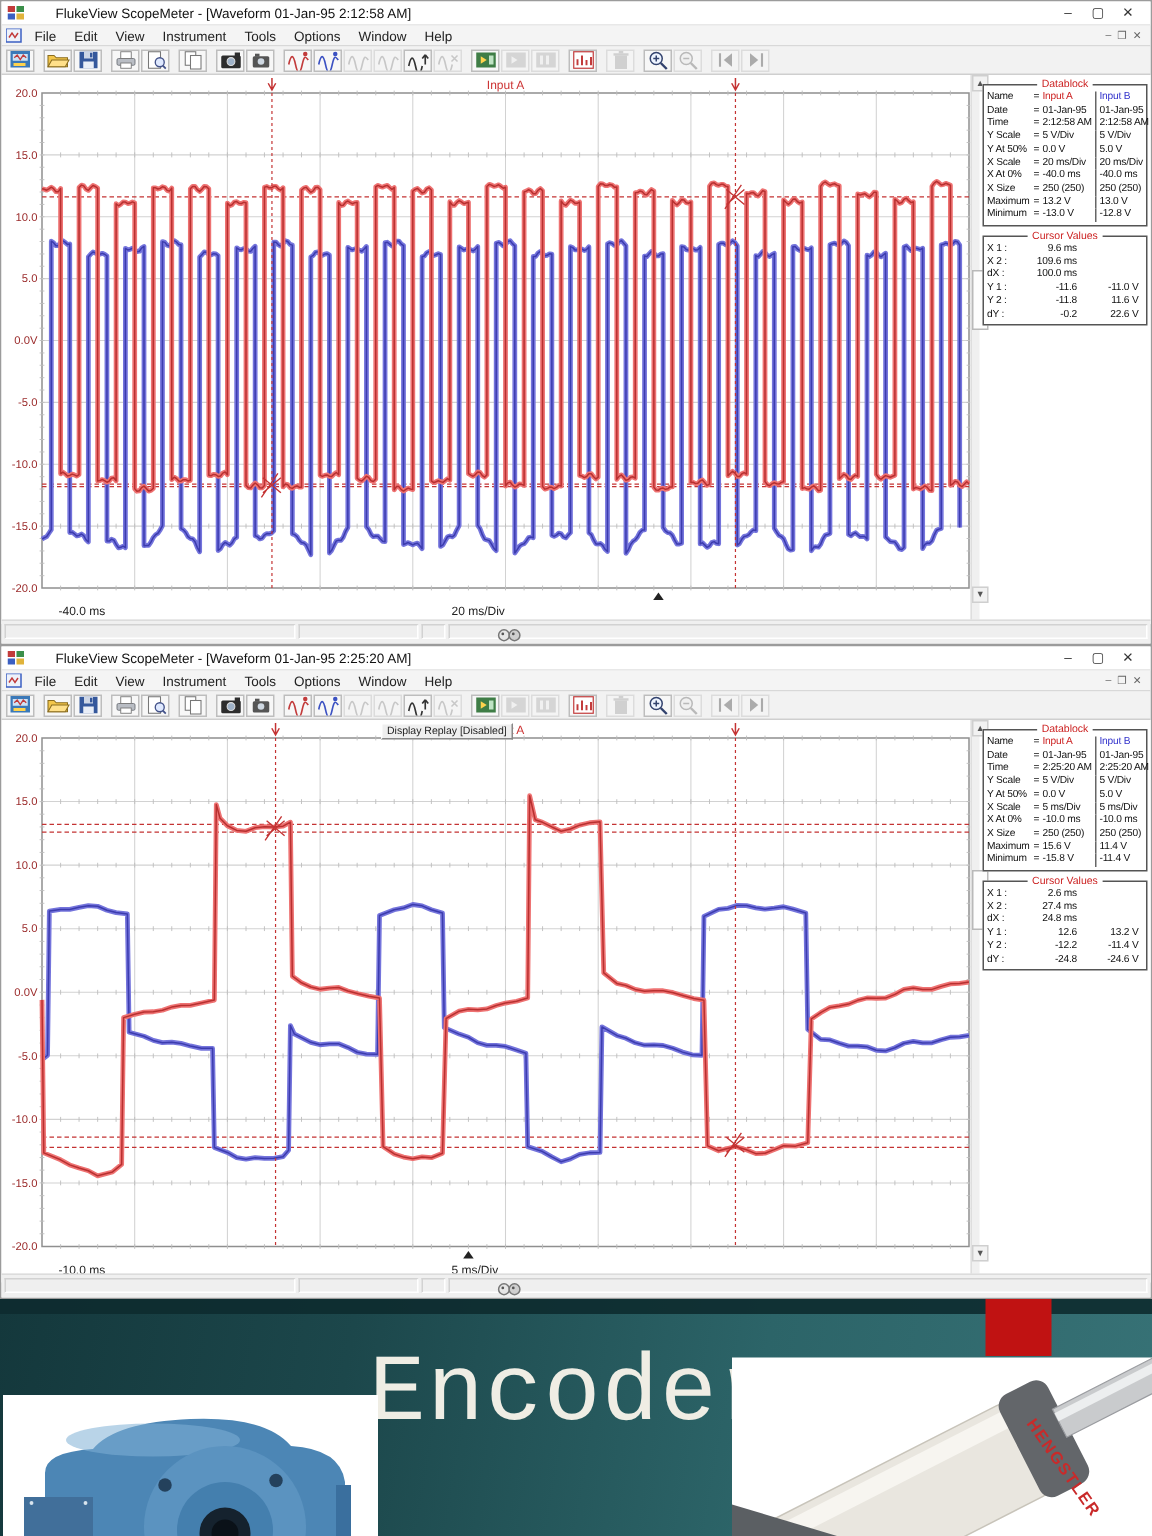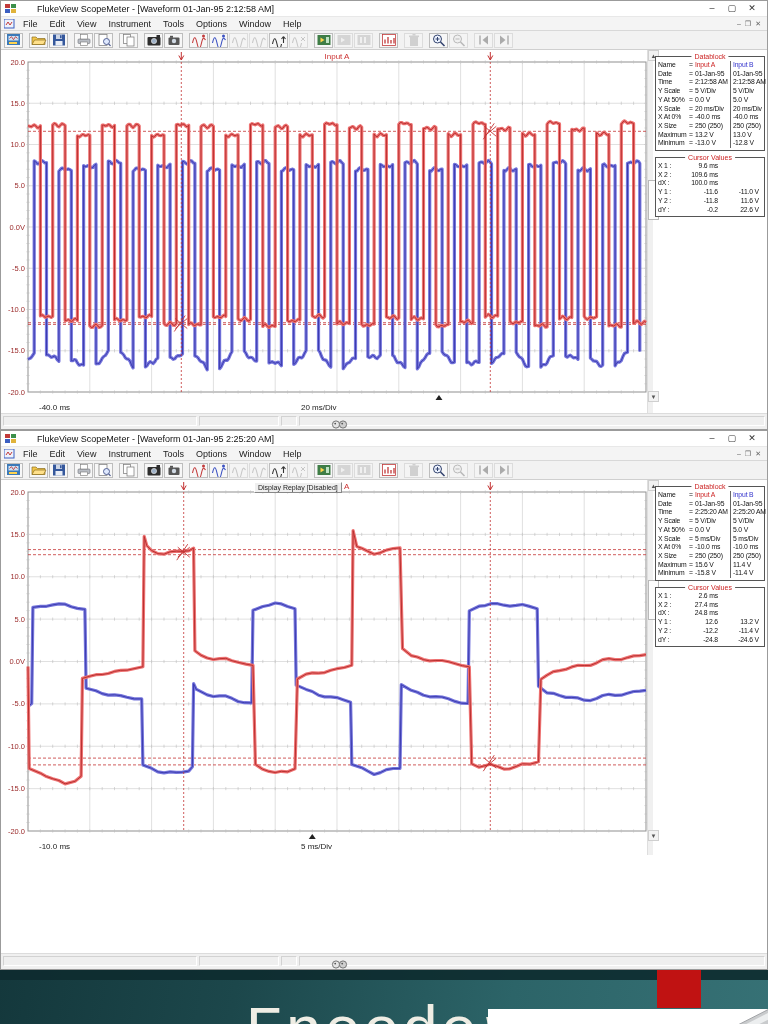--- a/index.html
+++ b/index.html
@@ -1,19 +1,19 @@
 <!DOCTYPE html>
 <html><head>
 <meta charset="utf-8">
 <style>
   html,body{margin:0;padding:0}
   body{width:768px;height:1024px;overflow:hidden;font-family:"Liberation Sans",sans-serif;background:#fff;position:relative}
   .win{position:relative;width:768px;background:#fff;border:1px solid #9b9b9b;box-sizing:border-box}
   #win1{height:430px}
-  #win2{height:540px}
+  #win2{height:436px}
   .titlebar{height:15px;display:flex;align-items:center;background:#fff;font-size:9px;color:#111;padding:0 4px;gap:20px}
   .appicon{width:12px;height:11px;display:inline-block}
   .title{white-space:nowrap}
   .t-controls{margin-left:auto;display:flex;gap:6px;padding-right:4px}
   .t-btn{width:14px;height:11px;font-size:9px;line-height:10px;text-align:center;color:#333;cursor:default}
   .menubar{height:13px;display:flex;align-items:center;font-size:9px;color:#222;background:#f4f4f4;border-top:1px solid #e8e8e8;border-bottom:1px solid #d8d8d8;padding:0 3px}
   .mdi-icon{width:11px;height:10px;display:inline-block;margin-right:2px}
   .menus{display:flex}
   .menu-item{padding:0 6px;cursor:default}
   .mdi-controls{margin-left:auto;display:flex;gap:4px;font-size:7px;color:#666;padding-right:3px}

